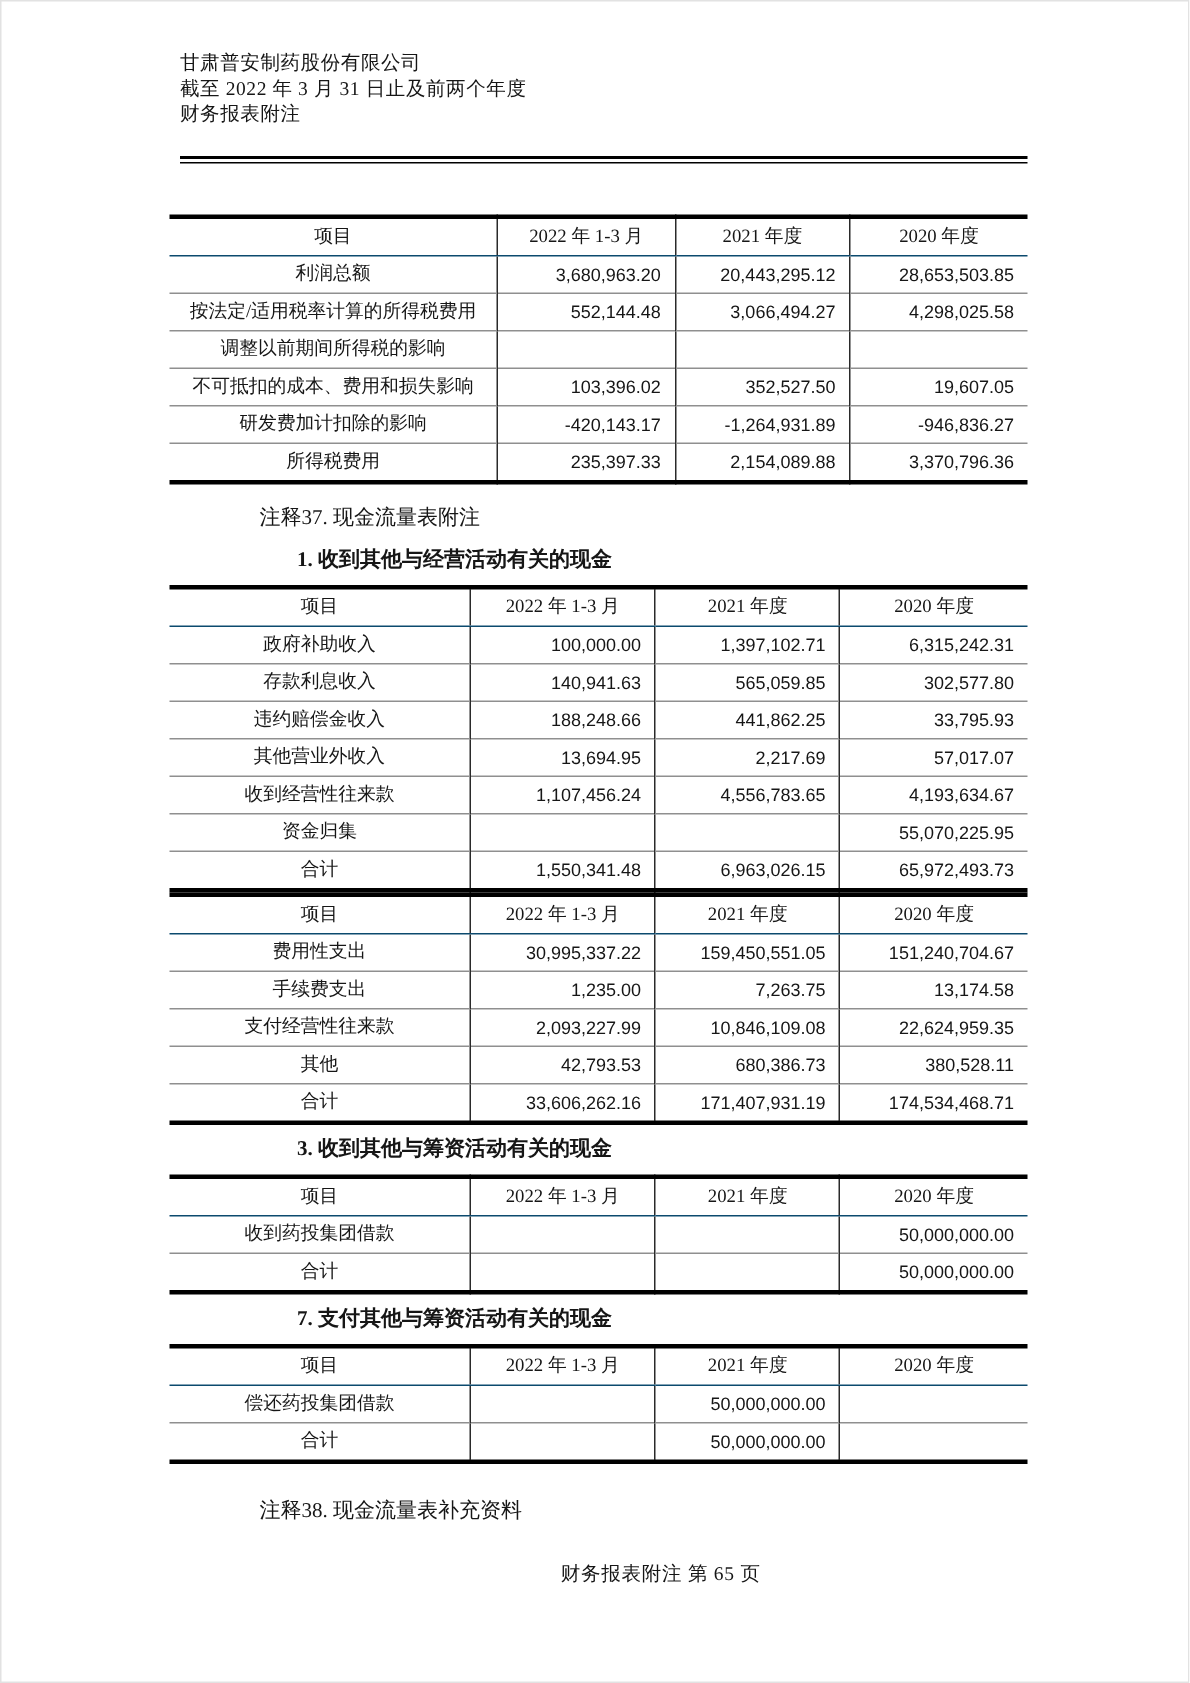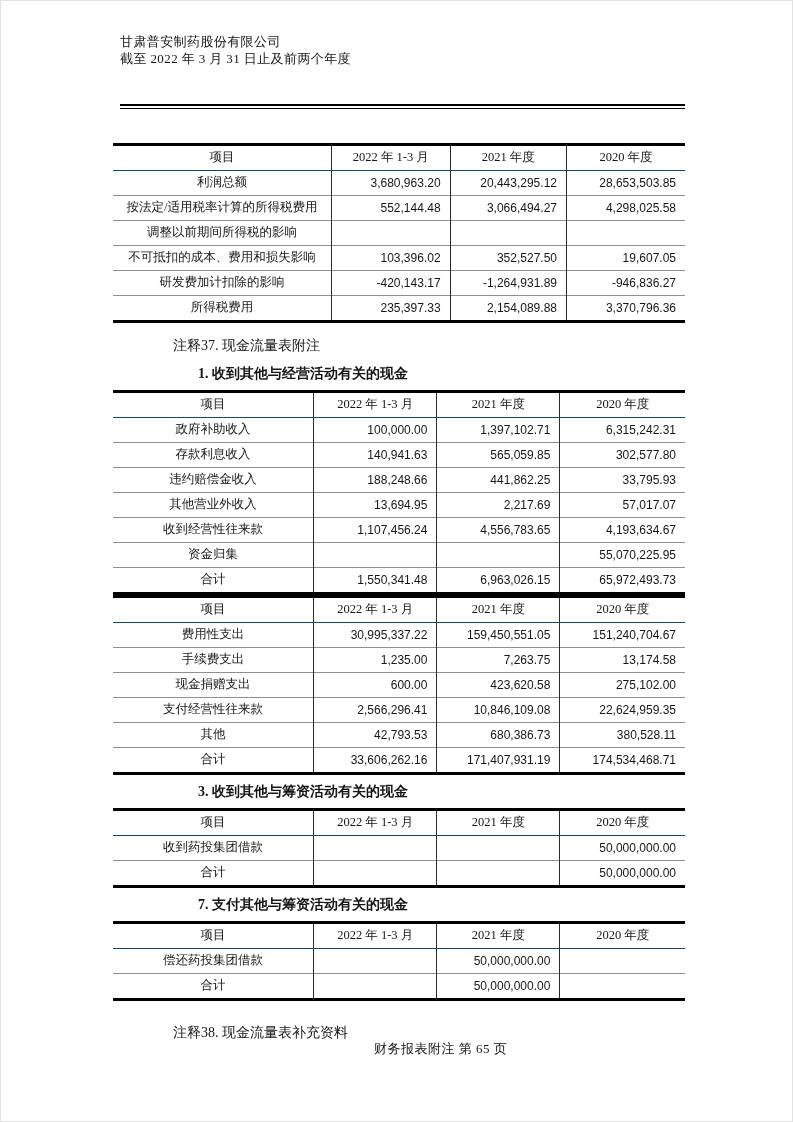--- a/index.html
+++ b/index.html
@@ -107,20 +107,21 @@
   }
 </style>
 </head>
 <body>
 
 <div class="page-frame"></div>
 
 <header class="doc-header">
   <div>甘肃普安制药股份有限公司</div>
   <div>截至 2022 年 3 月 31 日止及前两个年度</div>
+  <div>财务报表附注</div>
 </header>
 <div class="double-rule"></div>
 
 <main class="content">
 
   <table class="fin w40">
       <thead>
         <tr>
           <th>项目</th>
           <th>2022 年 1-3 月</th>
@@ -242,28 +243,22 @@
           <td class="num">159,450,551.05</td>
           <td class="num">151,240,704.67</td>
         </tr>
         <tr>
           <td class="lbl">手续费支出</td>
           <td class="num">1,235.00</td>
           <td class="num">7,263.75</td>
           <td class="num">13,174.58</td>
         </tr>
         <tr>
-          <td class="lbl">现金捐赠支出</td>
-          <td class="num">600.00</td>
-          <td class="num">423,620.58</td>
-          <td class="num">275,102.00</td>
-        </tr>
-        <tr>
           <td class="lbl">支付经营性往来款</td>
-          <td class="num">2,566,296.41</td>
+          <td class="num">2,093,227.99</td>
           <td class="num">10,846,109.08</td>
           <td class="num">22,624,959.35</td>
         </tr>
         <tr>
           <td class="lbl">其他</td>
           <td class="num">42,793.53</td>
           <td class="num">680,386.73</td>
           <td class="num">380,528.11</td>
         </tr>
         <tr>

